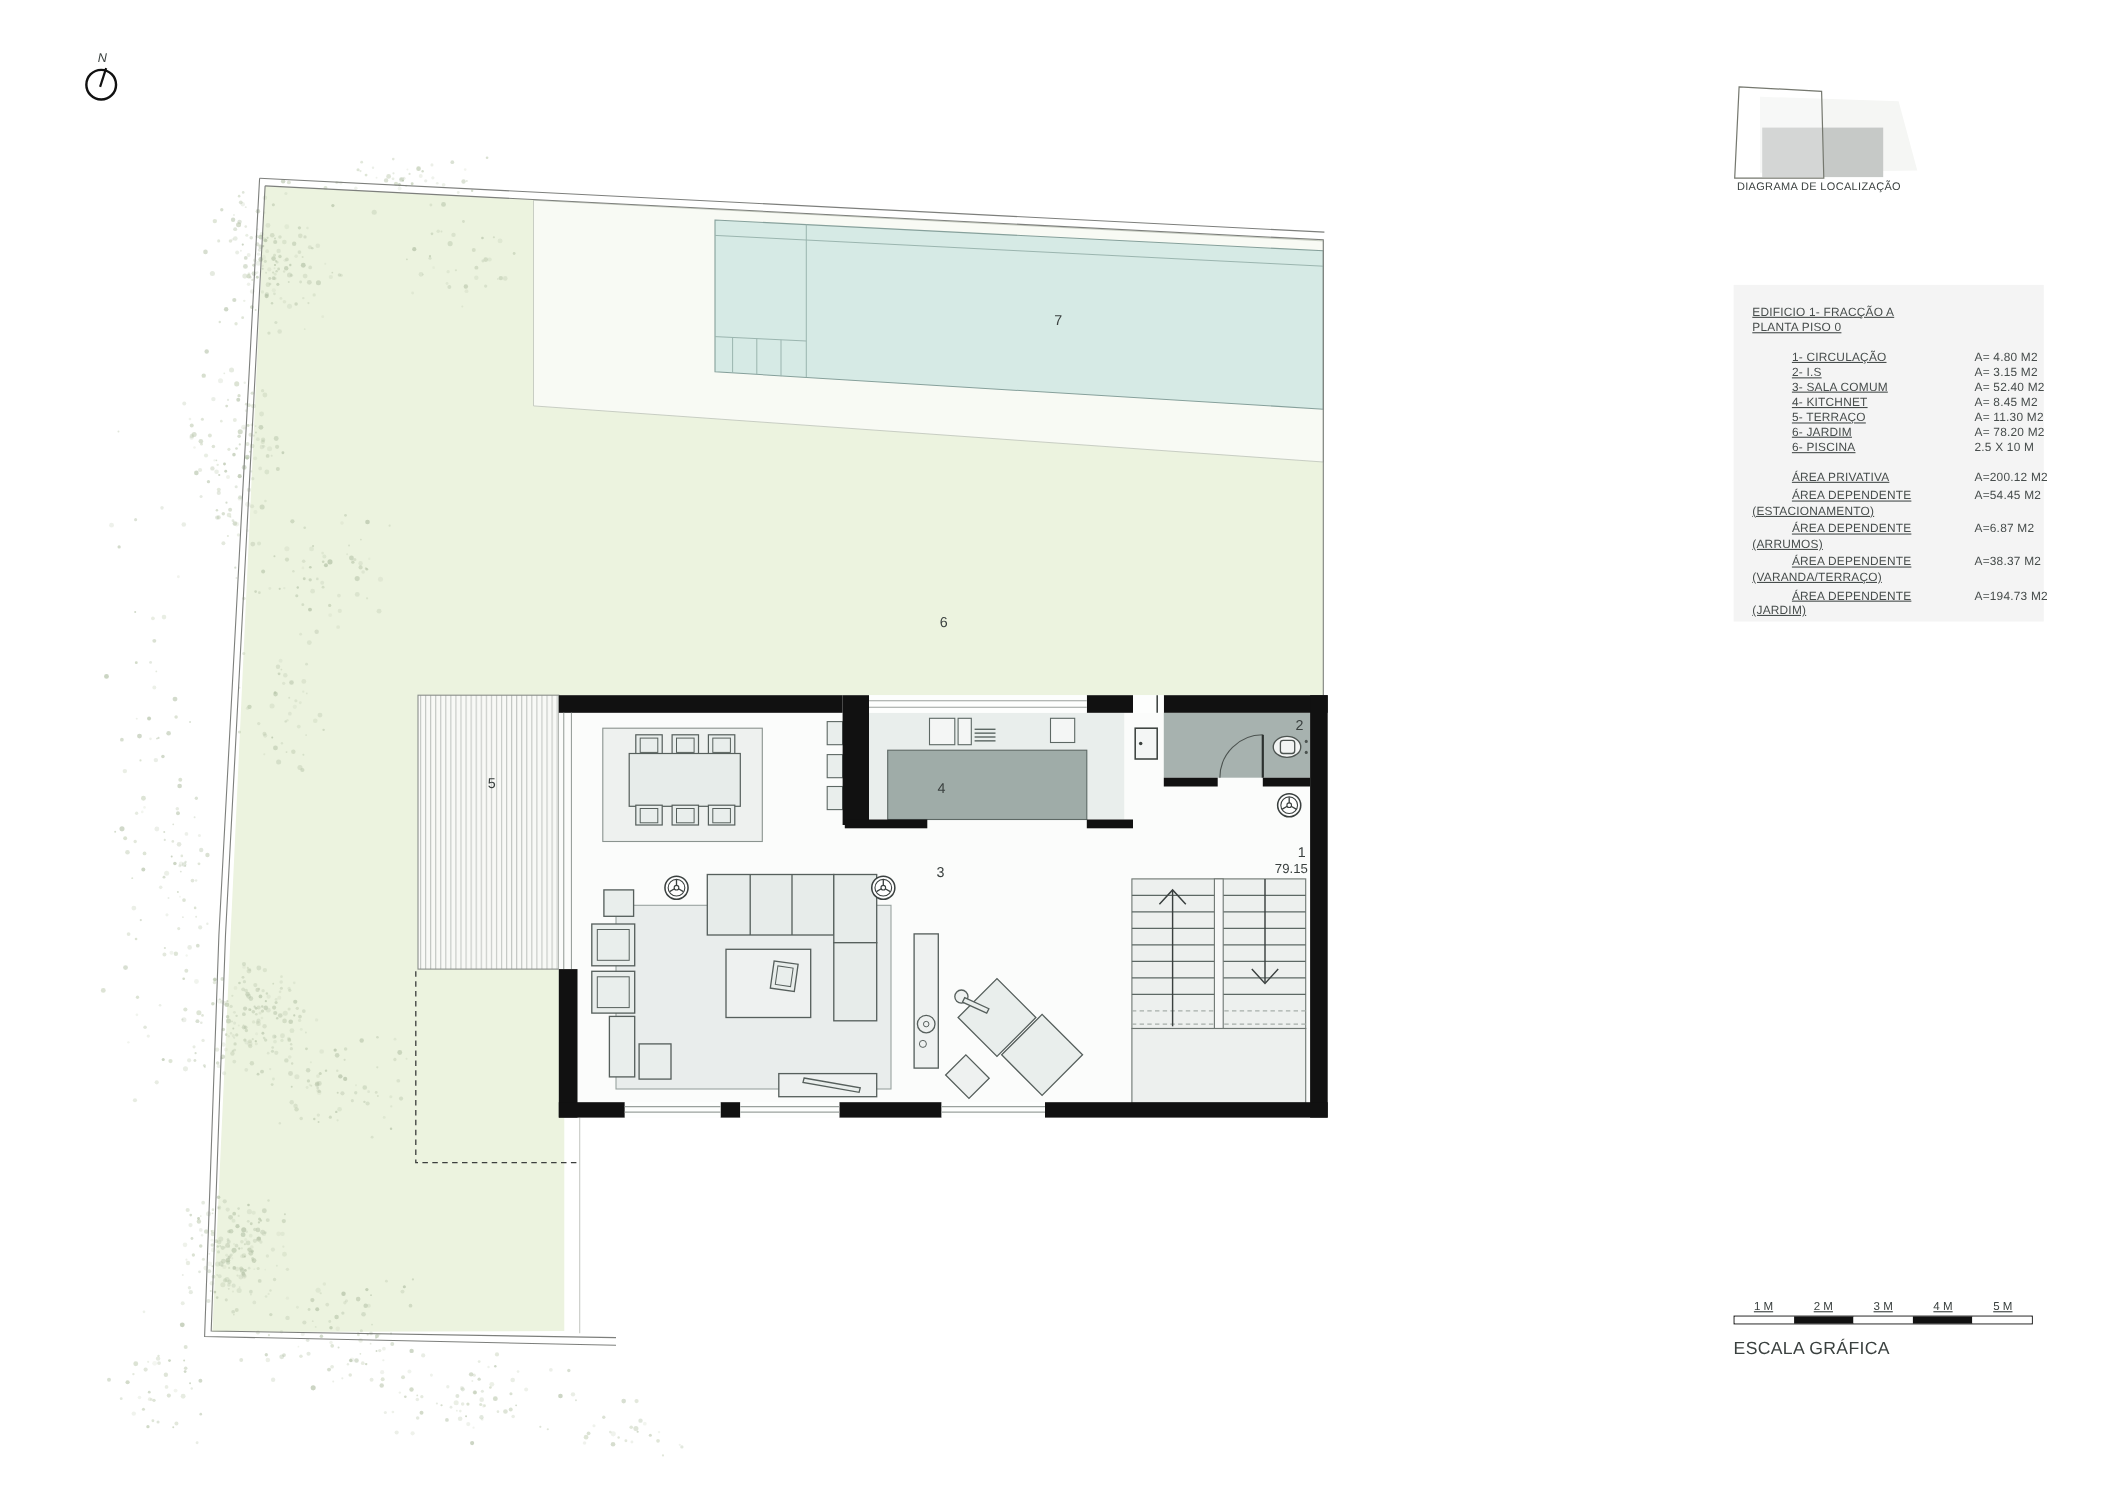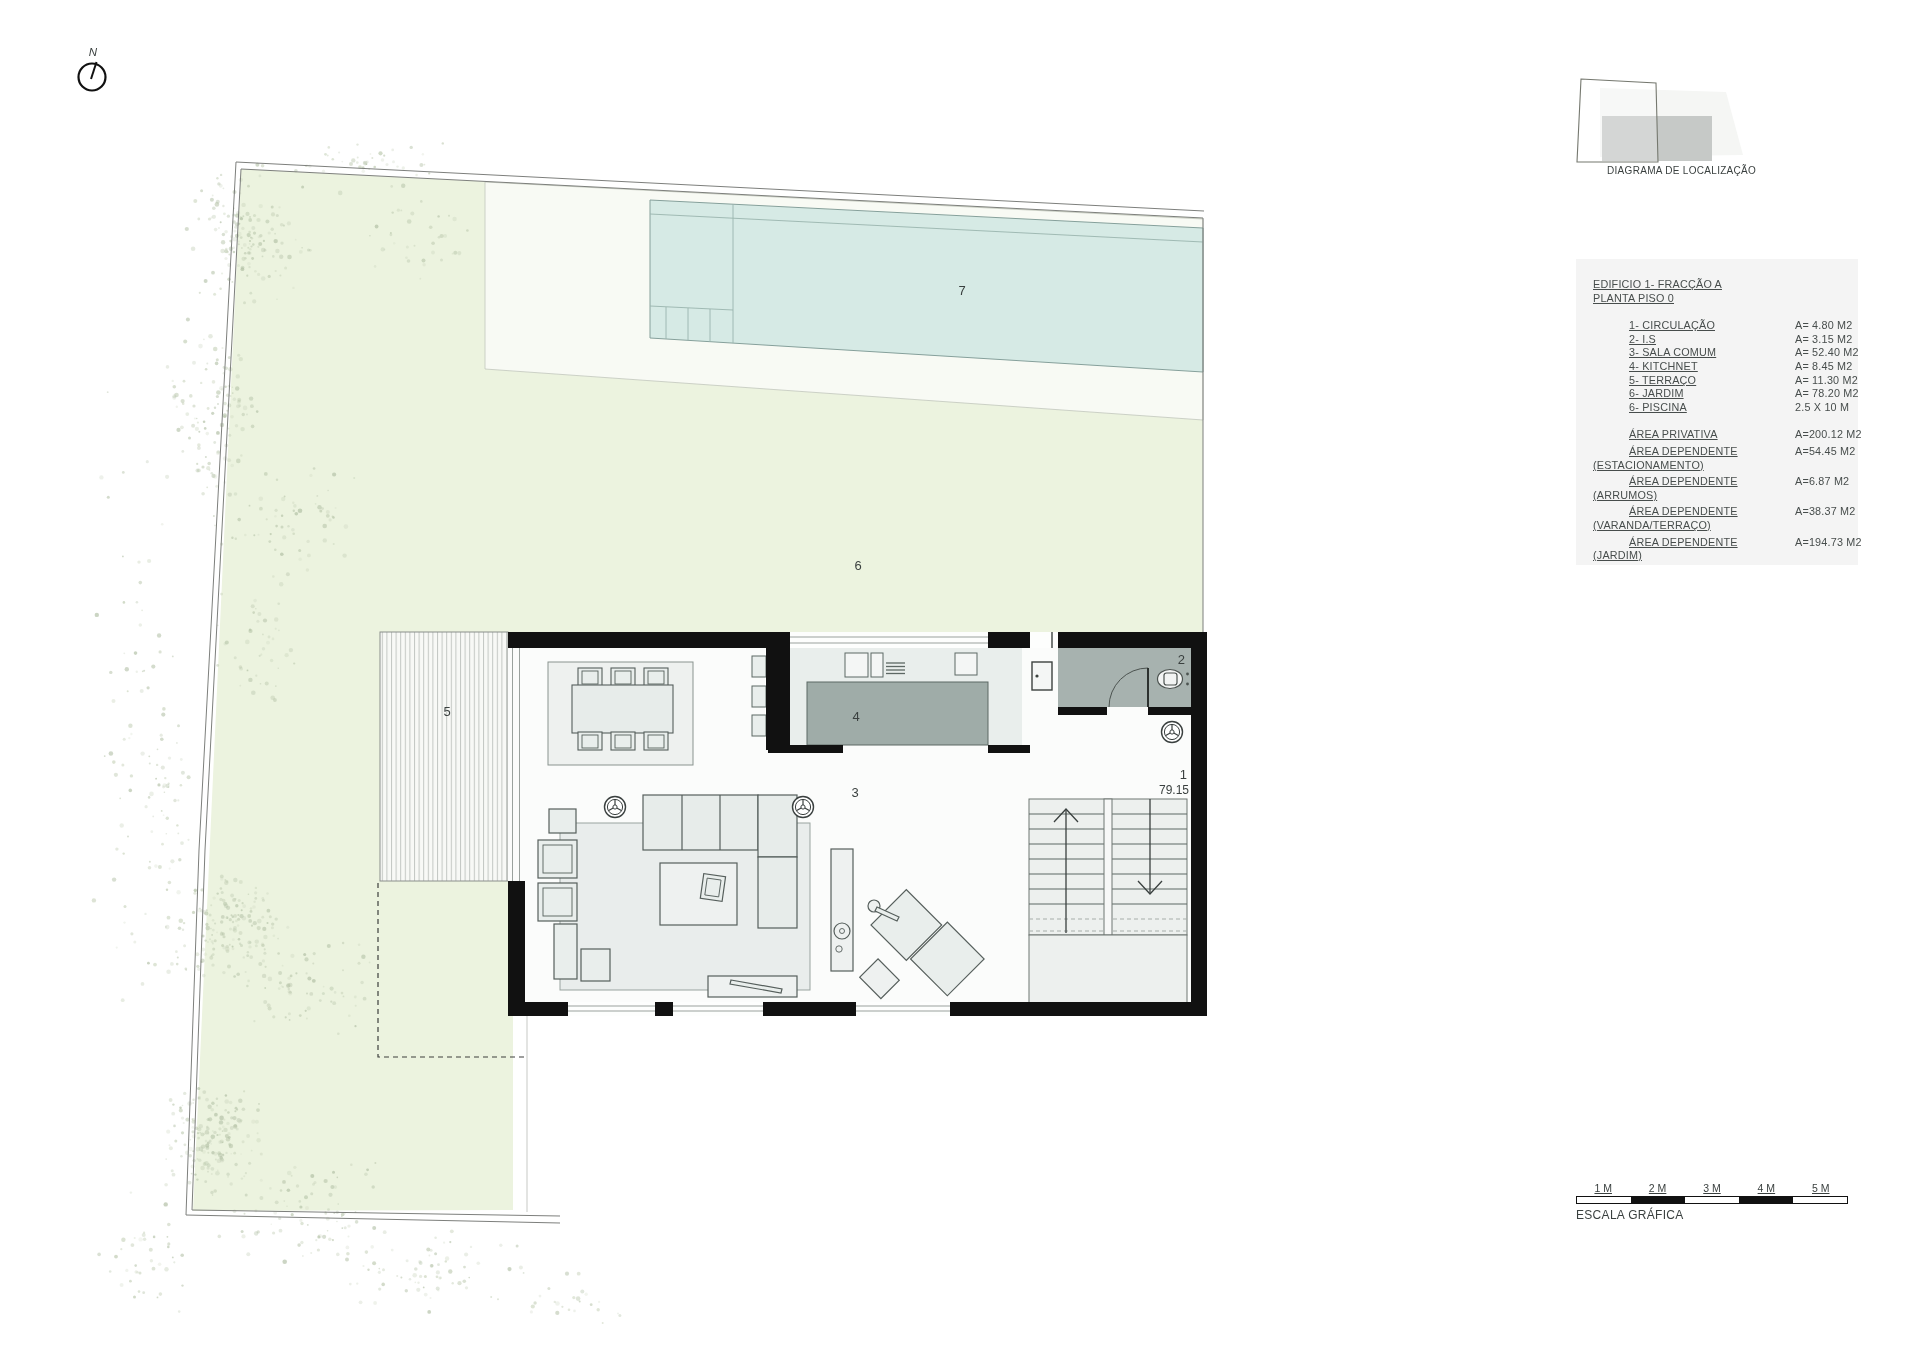--- a/index.html
+++ b/index.html
@@ -15,22 +15,22 @@
   .lrow .val{position:absolute;left:166px;top:0;white-space:nowrap;}
   .gap{height:14px;}
   .sgap{height:3px;}
   
   #scalebar{left:1576px;top:1182px;width:272px;font-size:10.5px;color:#3a403f;}
   #ticks{display:flex;text-decoration:underline;}
   #ticks span{width:54.4px;text-align:center;display:inline-block;}
   #bar{display:flex;height:6px;border:1.4px solid #111;margin-top:2px;}
   #bar div{flex:1;}
   #bar .b{background:#111;} #bar .w{background:#fff;}
-  #scaletitle{margin-top:4px;font-size:12px;letter-spacing:.3px;}
-  #locdiag-label{left:1579px;top:165px;font-size:10px;letter-spacing:.3px;color:#3a403f;margin-left:28px;}
+  #scaletitle{margin-top:14px;font-size:16px;letter-spacing:.3px;}
+  #locdiag-label{left:1579px;top:165px;font-size:10px;letter-spacing:.3px;color:#3a403f;}
 </style>
 </head>
 <body>
 
 <div id="canvas">
 
   <svg class="abs" style="left:0;top:0" width="1920" height="1357" viewBox="0 0 1920 1357">
     <defs>
       <pattern id="deckstripes" width="4.6" height="8" patternUnits="userSpaceOnUse">
         <rect width="4.6" height="8" fill="#f8f9f6"></rect>

